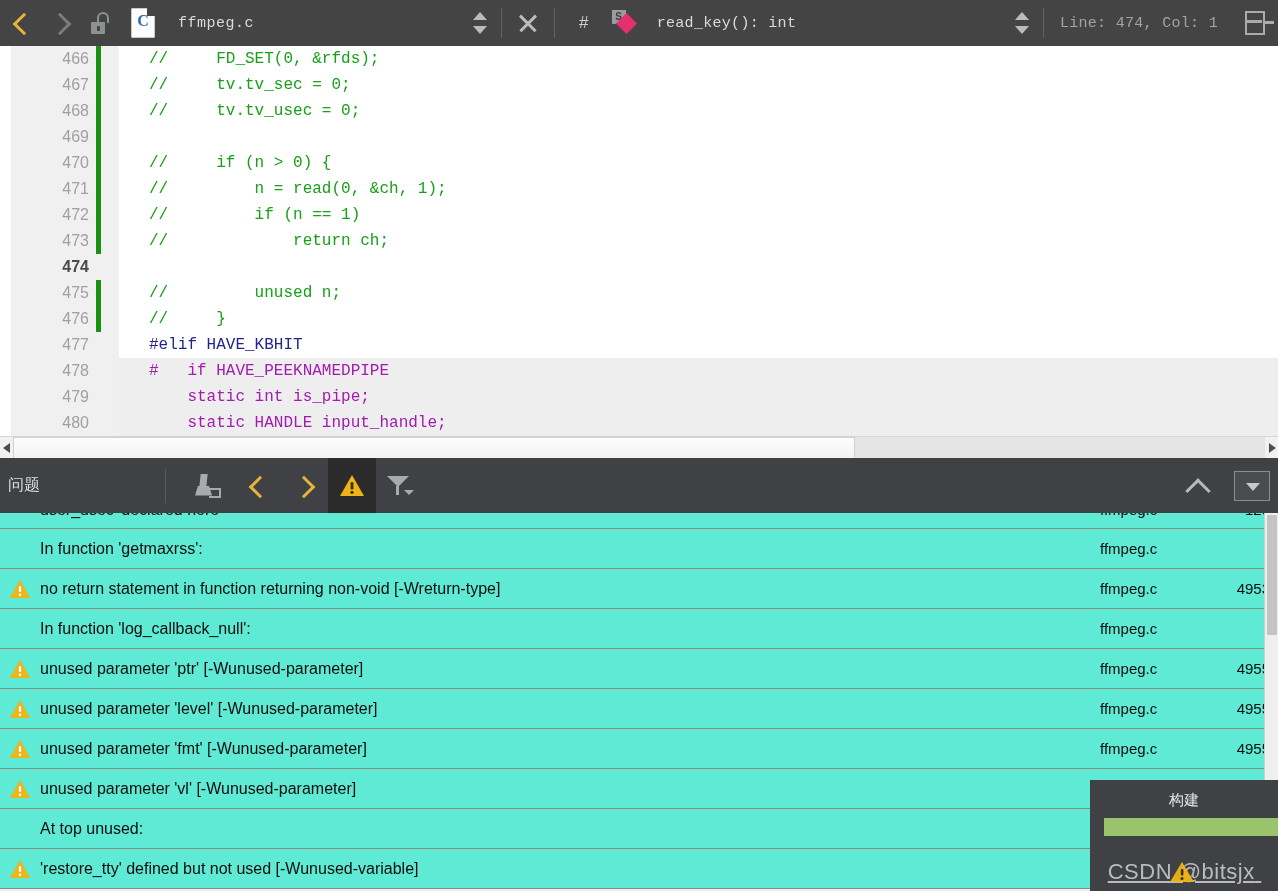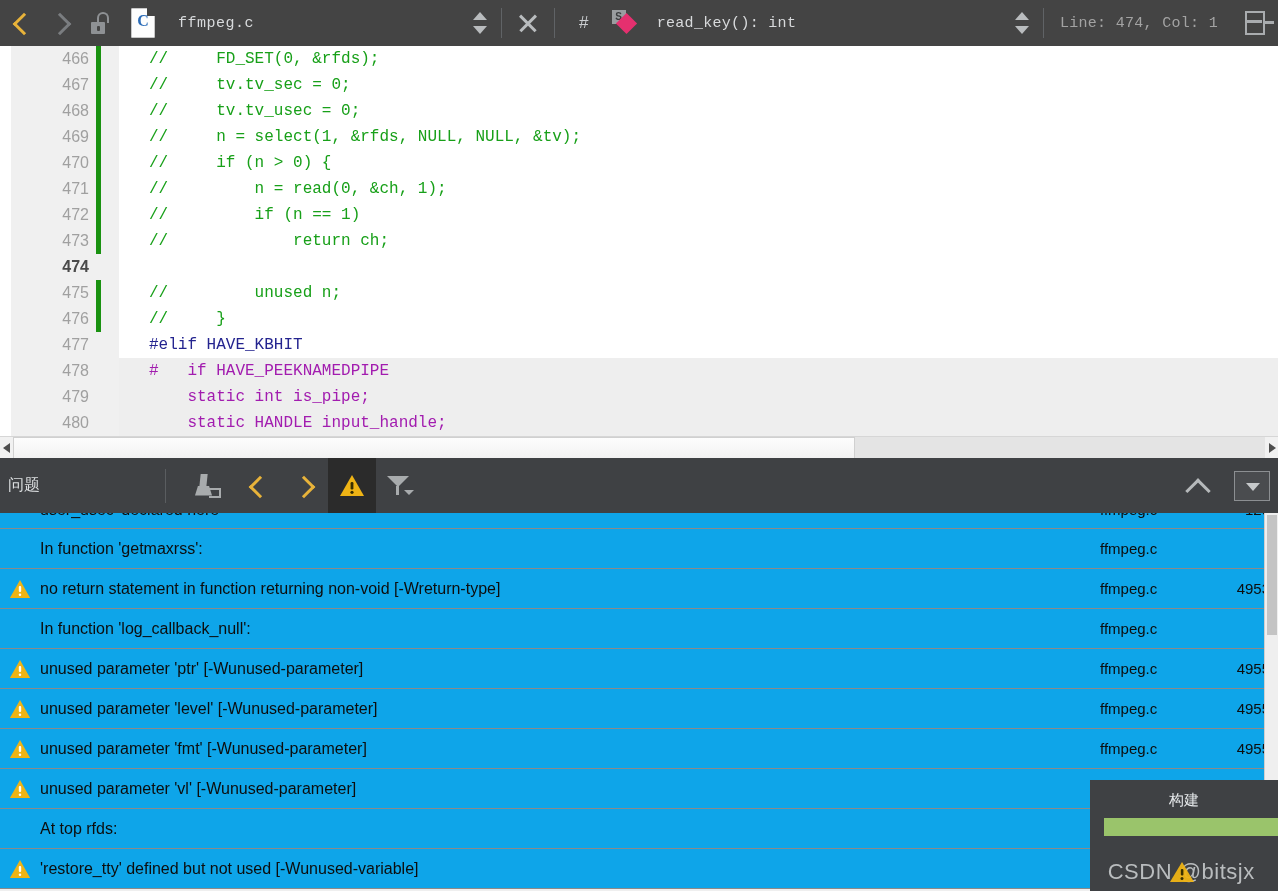--- a/index.html
+++ b/index.html
@@ -292,21 +292,21 @@
     position: absolute; left: 0; top: 513px;
     width: 1278px; height: 378px;
     background: #efefef;
     overflow: hidden;
   }
   .prow {
     position: relative;
     height: 40px;
     border-bottom: 1.5px solid #8a8a8a;
     display: flex; align-items: center;
-    background: #0ea5e9;
+    background: #5eead4;
   }
   .prow.partial { height: 16px; border-bottom: 1.5px solid #8a8a8a; }
   .p-ico { width: 40px; flex: 0 0 auto; display:flex; align-items:center; justify-content:center; }
   .p-ico svg { display: block; }
   .p-msg {
     flex: 1 1 auto;
     font: 16px "Liberation Sans", sans-serif;
     color: #0d0d0d;
     white-space: nowrap; overflow: hidden;
   }
@@ -348,20 +348,21 @@
   .build-bar {
     margin: 8px 14px 0 14px; height: 18px;
     background: #9ac46b;
   }
   .watermark {
     position: absolute; left: 1px; right: 0; bottom: 6px;
     text-align: center;
     color: #b9bcbe;
     font: 22px "Liberation Sans", sans-serif;
     letter-spacing: .5px;
+    text-decoration: underline;
   }
   .wm-tri {
     display: inline-block; vertical-align: -4px;
   }
 </style>
 </head>
 <body>
 
 <div id="app">
 
@@ -433,21 +434,21 @@
       </span>
     </div>
   </div>
 
   <div class="editor">
     <div class="gutter-bg"></div>
     <div id="code-lines">
         <div class="codeline changed bg-white"><div class="ln-bg"></div><span class="ln">466</span><span class="mark"></span><span class="txt c-comment">//     FD_SET(0, &amp;rfds);</span></div>
         <div class="codeline changed bg-white"><div class="ln-bg"></div><span class="ln">467</span><span class="mark"></span><span class="txt c-comment">//     tv.tv_sec = 0;</span></div>
         <div class="codeline changed bg-white"><div class="ln-bg"></div><span class="ln">468</span><span class="mark"></span><span class="txt c-comment">//     tv.tv_usec = 0;</span></div>
-        <div class="codeline changed bg-white"><div class="ln-bg"></div><span class="ln">469</span><span class="mark"></span><span class="txt c-comment">//     n = select(1, &amp;rfds, NULL, NULL, &amp;tv);</span></div>
+        <div class="codeline changed bg-white"><div class="ln-bg"></div><span class="ln">469</span><span class="mark"></span></div>
         <div class="codeline changed bg-white"><div class="ln-bg"></div><span class="ln">470</span><span class="mark"></span><span class="txt c-comment">//     if (n &gt; 0) {</span></div>
         <div class="codeline changed bg-white"><div class="ln-bg"></div><span class="ln">471</span><span class="mark"></span><span class="txt c-comment">//         n = read(0, &amp;ch, 1);</span></div>
         <div class="codeline changed bg-white"><div class="ln-bg"></div><span class="ln">472</span><span class="mark"></span><span class="txt c-comment">//         if (n == 1)</span></div>
         <div class="codeline changed bg-white"><div class="ln-bg"></div><span class="ln">473</span><span class="mark"></span><span class="txt c-comment">//             return ch;</span></div>
         <div class="codeline cur bg-white"><div class="ln-bg"></div><span class="ln">474</span><span class="mark"></span><span class="txt c-plain"></span></div>
         <div class="codeline changed bg-white"><div class="ln-bg"></div><span class="ln">475</span><span class="mark"></span><span class="txt c-comment">//         unused n;</span></div>
         <div class="codeline changed bg-white"><div class="ln-bg"></div><span class="ln">476</span><span class="mark"></span><span class="txt c-comment">//     }</span></div>
         <div class="codeline bg-white"><div class="ln-bg"></div><span class="ln">477</span><span class="mark"></span><span class="txt c-pre">#elif HAVE_KBHIT</span></div>
         <div class="codeline bg-grey"><div class="ln-bg"></div><span class="ln">478</span><span class="mark"></span><span class="txt c-dis">#   if HAVE_PEEKNAMEDPIPE</span></div>
         <div class="codeline bg-grey"><div class="ln-bg"></div><span class="ln">479</span><span class="mark"></span><span class="txt c-dis">    static int is_pipe;</span></div>
@@ -585,21 +586,21 @@
             <rect x="11.6" y="8" width="2.8" height="7" rx="1.2" fill="#fff"></rect>
             <circle cx="13" cy="18.4" r="1.5" fill="#fff"></circle>
           </svg>
         </div>
         <div class="p-msg">unused parameter 'vl' [-Wunused-parameter]</div>
         <div class="p-file">ffmpeg.c</div>
         <div class="p-line">4955</div>
       </div>
       <div class="prow">
         <div class="p-ico"></div>
-        <div class="p-msg">At top rfds:</div>
+        <div class="p-msg">At top unused:</div>
         <div class="p-file"></div>
         <div class="p-line"></div>
       </div>
       <div class="prow">
         <div class="p-ico">
           <svg width="22" height="20" viewBox="0 0 26 23">
             <path d="M13 1 L25 22 L1 22 Z" fill="#efb415"></path>
             <rect x="11.6" y="8" width="2.8" height="7" rx="1.2" fill="#fff"></rect>
             <circle cx="13" cy="18.4" r="1.5" fill="#fff"></circle>
           </svg>

